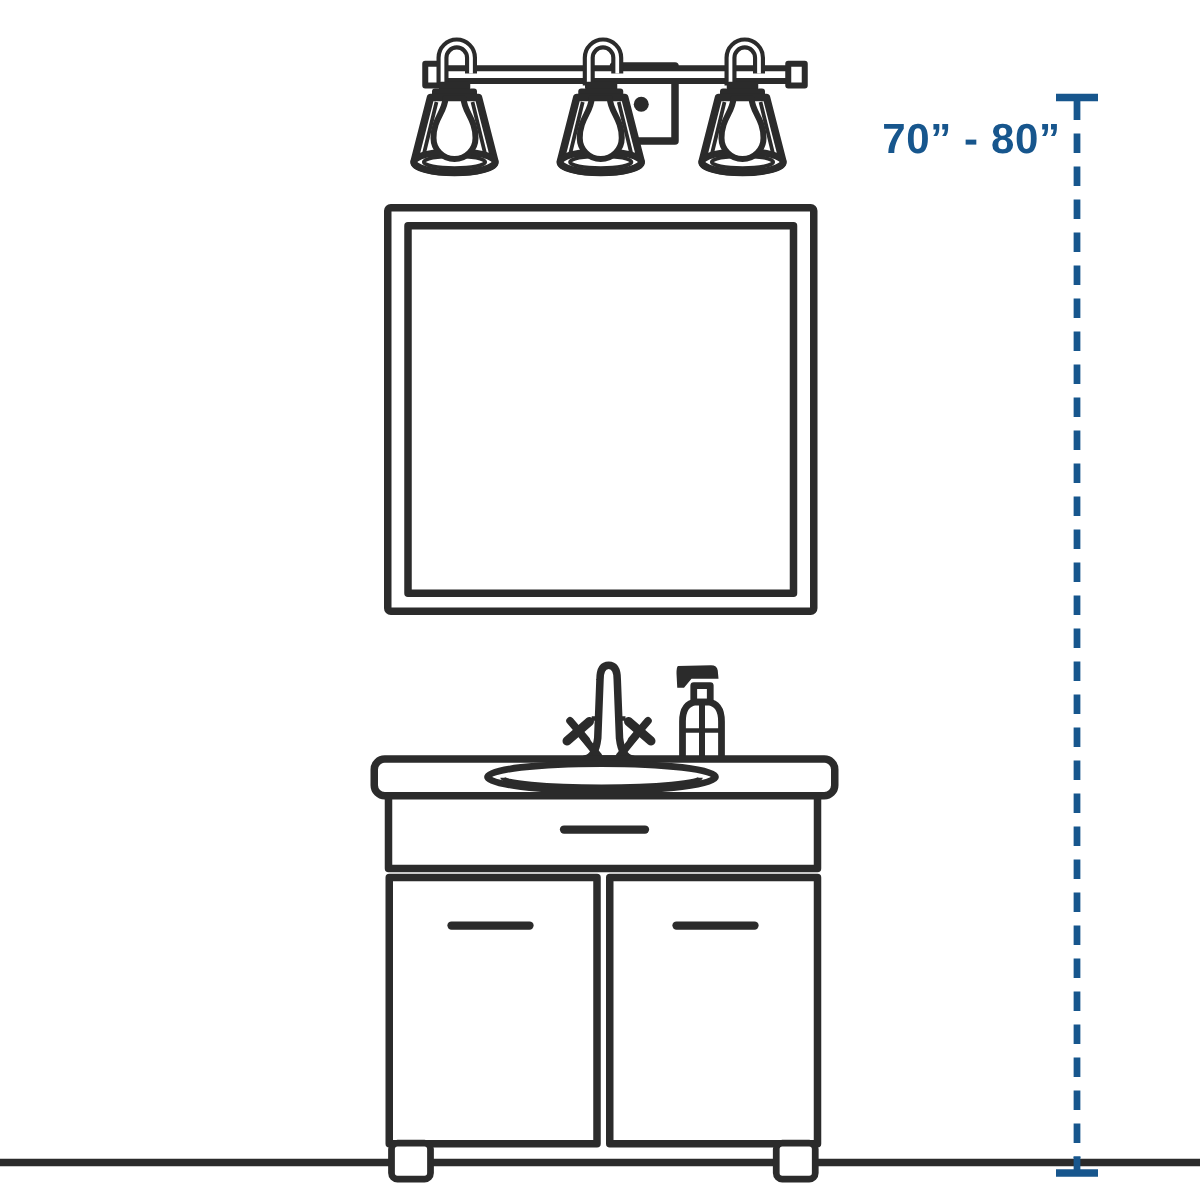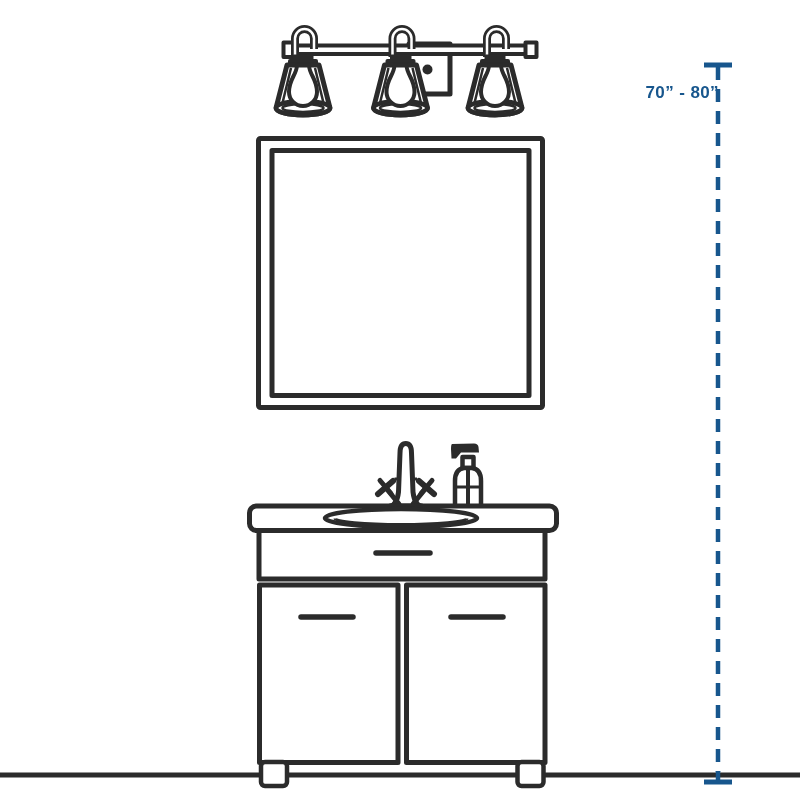--- a/index.html
+++ b/index.html
@@ -12,22 +12,22 @@
   
   .s  { stroke:var(--ink); fill:none; stroke-width:5; stroke-linejoin:round; }
   .sw3 { stroke-width:3; } .sw25 { stroke-width:2.5; } .sw4 { stroke-width:4; }
   .sw45 { stroke-width:4.5; } .sw55 { stroke-width:5.5; } .sw6 { stroke-width:6; } .sw8 { stroke-width:8; }
   .wf { fill:#ffffff; }
   .if { fill:var(--ink); stroke:none; }
   .white-line { stroke:#ffffff; fill:none; }
   .round { stroke-linecap:round; }
   .blue { stroke:var(--accent); fill:none; }
 
-  .annotation { position:absolute; top:80px; right:81px; text-align:right;
-                color:var(--accent); font-size:17px; line-height:25.5px;
+  .annotation { position:absolute; top:80px; right:93px; text-align:right;
+                color:var(--accent); font-size:28px; line-height:25.5px;
                 font-weight:bold; letter-spacing:0.4px; }
 </style>
 </head>
 <body>
 
 <div class="stage">
 
   <svg class="drawing" width="800" height="800" viewBox="0 0 800 800">
     <defs>
 

